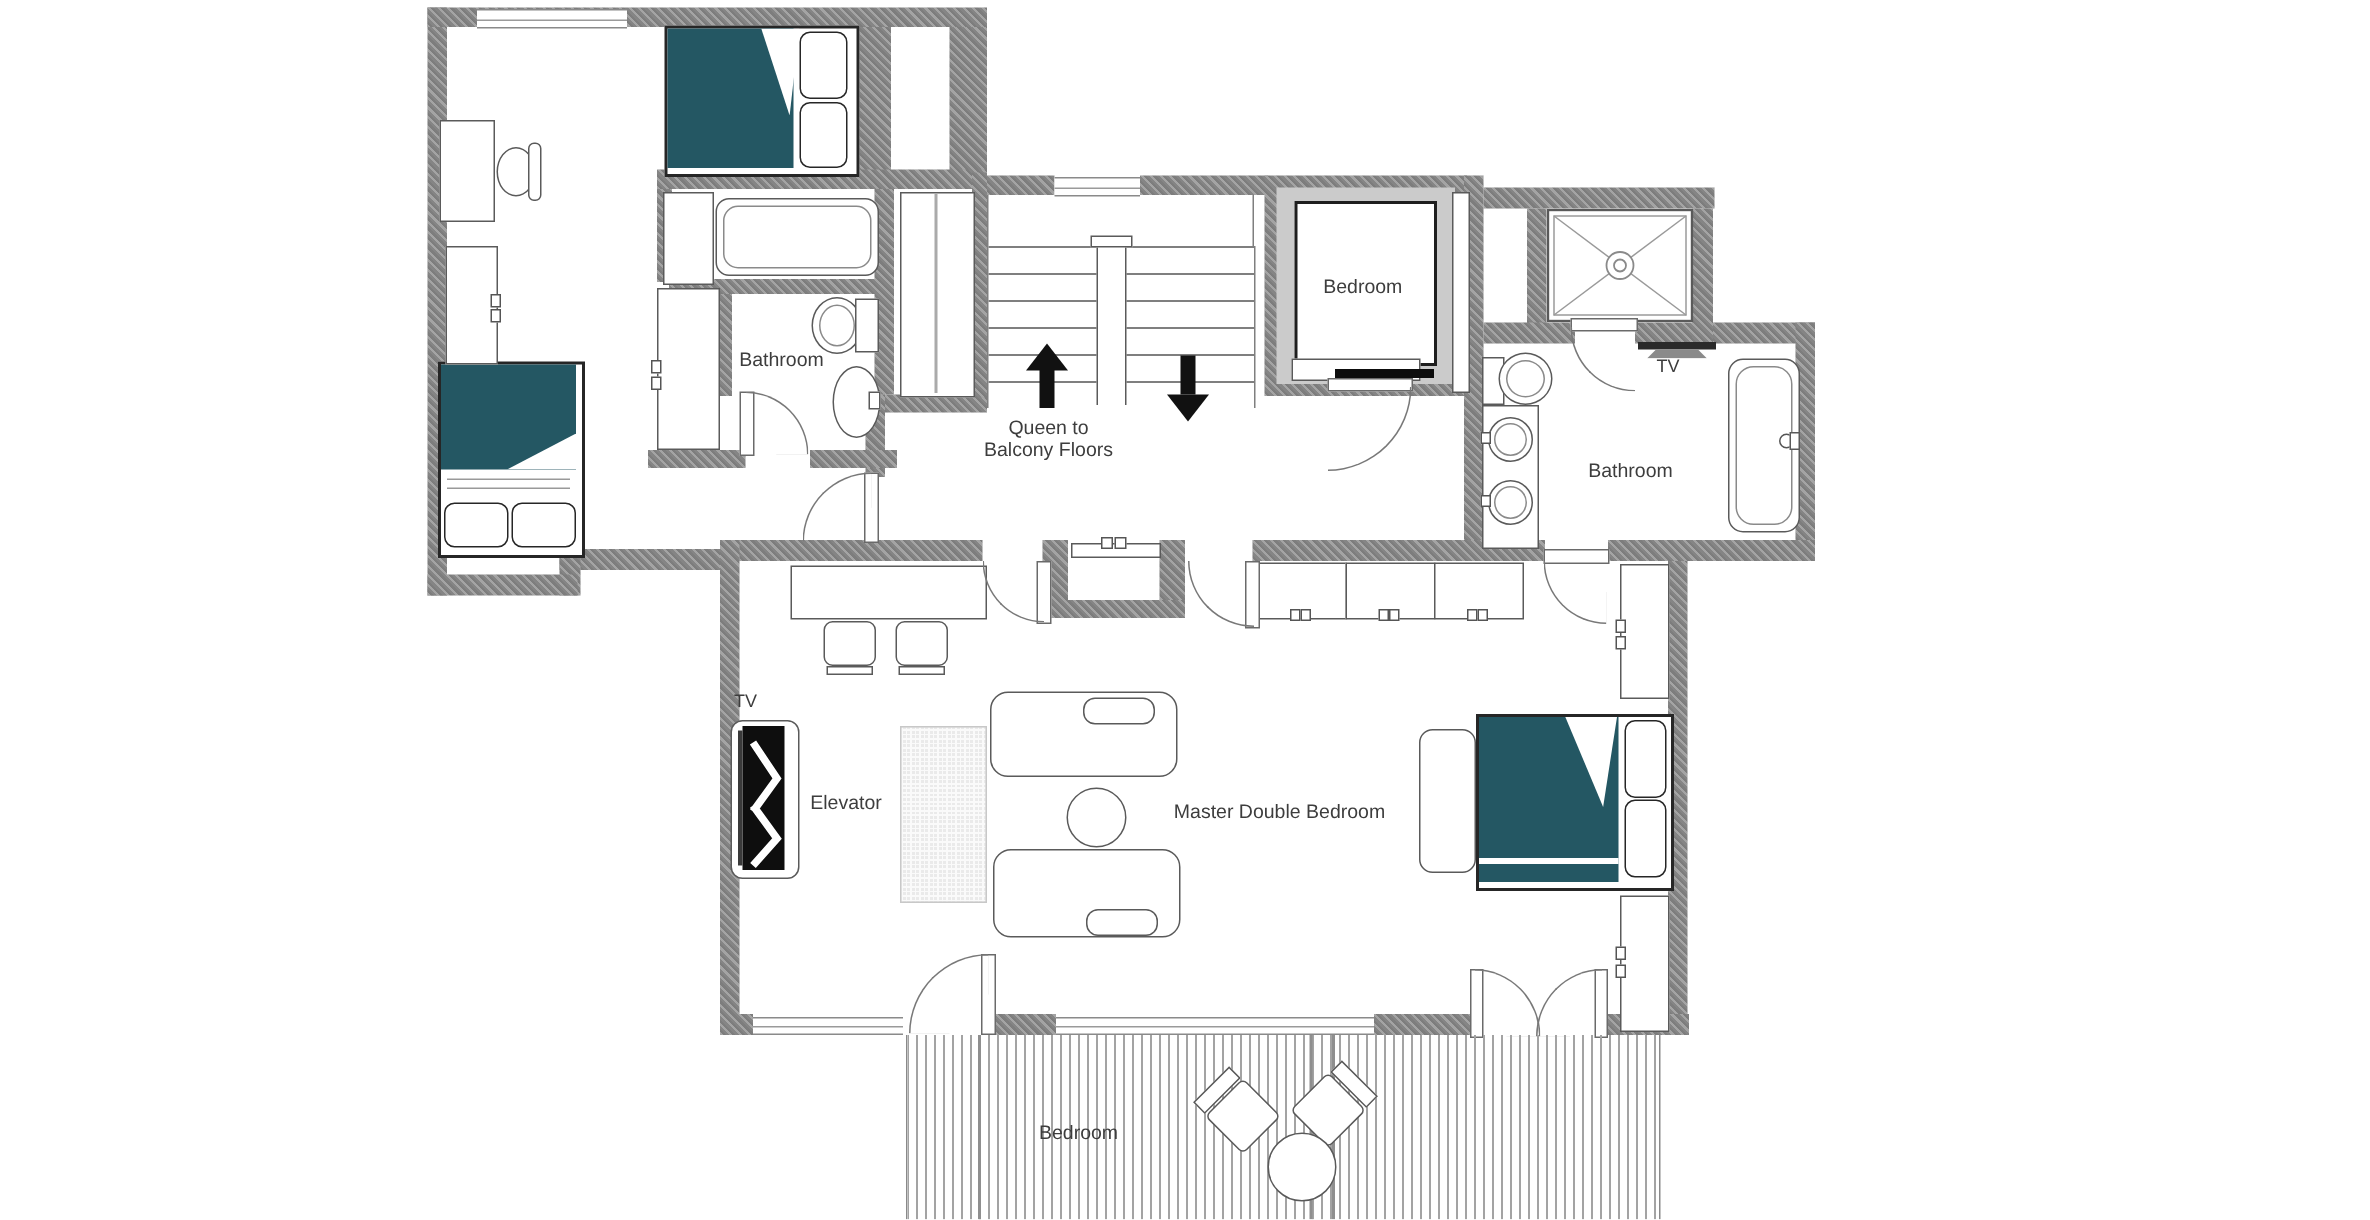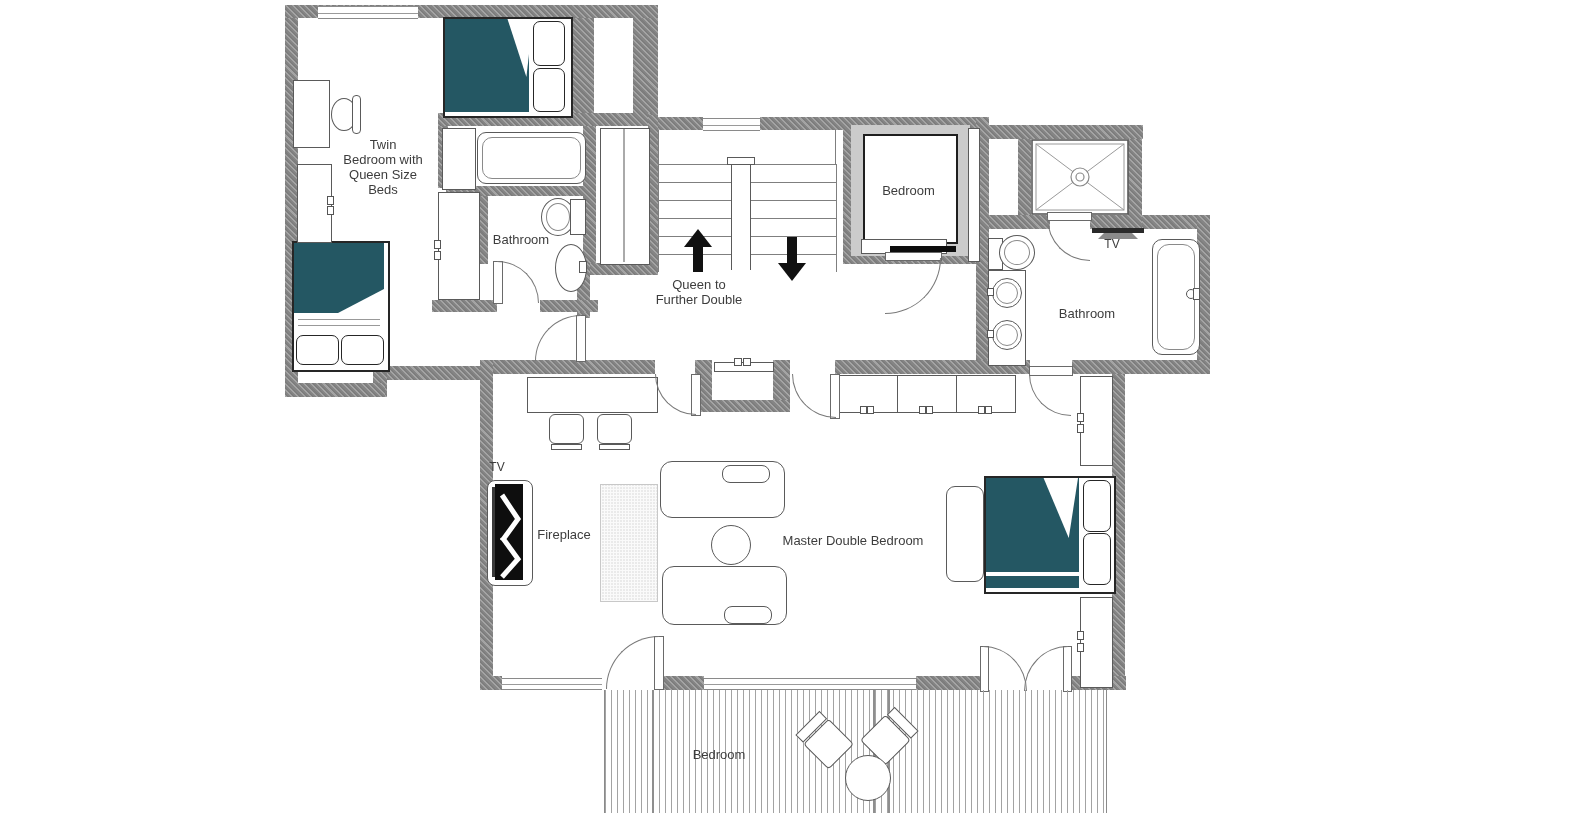--- a/index.html
+++ b/index.html
@@ -109,21 +109,21 @@
   <div style="position:absolute;left:684px;top:229px;width:28px;height:44px">
     <div style="position:absolute;left:0;top:0;width:0;height:0;border-left:14px solid transparent;border-right:14px solid transparent;border-bottom:18px solid #111"></div>
     <div style="position:absolute;left:9px;top:17px;width:10px;height:26px;background:#111"></div>
   </div>
   <div style="position:absolute;left:778px;top:237px;width:28px;height:44px">
     <div style="position:absolute;left:9px;top:0;width:10px;height:26px;background:#111"></div>
     <div style="position:absolute;left:0;top:26px;width:0;height:0;border-left:14px solid transparent;border-right:14px solid transparent;border-top:18px solid #111"></div>
   </div>
   <div class="lbl" style="left:629px;top:277px;width:140px;height:30px">
     <div>Queen to</div>
-    <div>Further Double</div>
+    <div>Balcony Floors</div>
   </div>
 
   <div class="bed" style="left:443px;top:17px;width:126px;height:97px">
     <div class="teal" style="left: 0px; top: 0px; width: 84px; height: 93px; background: rgb(36, 87, 99);"></div>
     <div class="fold" style="left:58px;top:0;width:30px;height:58px;clip-path:polygon(15% 0,100% 0,78% 100%)"></div>
     <div class="pillow" style="left:88px;top:2px;width:30px;height:43px"></div>
     <div class="pillow" style="left:88px;top:49px;width:30px;height:42px"></div>
   </div>
   <div class="bed" style="left:292px;top:241px;width:94px;height:127px">
     <div class="teal" style="left: 0px; top: 0px; width: 90px; height: 70px; background: rgb(36, 87, 99);"></div>
@@ -132,26 +132,20 @@
     <div style="position:absolute;left:4px;top:82px;width:82px;height:1px;background:#999"></div>
     <div class="pillow" style="left:2px;top:92px;width:41px;height:28px"></div>
     <div class="pillow" style="left:47px;top:92px;width:41px;height:28px"></div>
   </div>
   <div class="box" style="left:293px;top:80px;width:35px;height:66px"></div>
   <div class="box circ" style="left:331px;top:98px;width:24px;height:31px"></div>
   <div class="box" style="left:352px;top:95px;width:7px;height:37px;border-radius:4px"></div>
   <div class="box" style="left:297px;top:164px;width:33px;height:77px"></div>
   <div class="h" style="left:327px;top:196px"></div>
   <div class="h" style="left:327px;top:206px"></div>
-  <div class="lbl" style="left:328px;top:137px;width:110px;height:60px">
-    <div>Twin</div>
-    <div>Bedroom with</div>
-    <div>Queen Size</div>
-    <div>Beds</div>
-  </div>
 
   <div class="box rd" style="left:477px;top:132px;width:107px;height:50px"></div>
   <div style="position:absolute;left:482px;top:137px;width:97px;height:40px;border:1px solid #8a8a8a;border-radius:10px"></div>
   <div class="box" style="left:442px;top:128px;width:32px;height:60px"></div>
   <div class="box" style="left:438px;top:192px;width:40px;height:106px"></div>
   <div class="h" style="left:434px;top:240px"></div>
   <div class="h" style="left:434px;top:251px"></div>
   <div class="box circ" style="left:541px;top:198px;width:32px;height:36px"></div>
   <div style="position:absolute;left:546px;top:203px;width:22px;height:26px;border:1px solid #8a8a8a;border-radius:50%"></div>
   <div class="box" style="left:570px;top:199px;width:14px;height:34px"></div>
@@ -196,21 +190,21 @@
   <div class="box" style="left:597px;top:414px;width:33px;height:28px;border-radius:6px"></div>
   <div class="box" style="left:599px;top:444px;width:29px;height:4px"></div>
 
   <div class="lbl small" style="left:485px;top:461px;width:24px;height:13px">TV</div>
   <div class="box" style="left:487px;top:480px;width:44px;height:104px;border-radius:8px"></div>
   <svg style="position:absolute;left:492px;top:483px" width="34" height="98">
     <rect x="3" y="1" width="28" height="96" fill="#0e0e0e"></rect>
     <path d="M10 12 L26 36 L10 58 M10 54 L26 76 L10 94" fill="none" stroke="#fff" stroke-width="5"></path>
     <rect x="0" y="4" width="3" height="90" fill="#3a3a3a"></rect>
   </svg>
-  <div class="lbl" style="left:530px;top:527px;width:68px;height:14px">Fireplace</div>
+  <div class="lbl" style="left:530px;top:527px;width:68px;height:14px">Elevator</div>
 
   <div class="rug" style="left:600px;top:484px;width:56px;height:116px"></div>
   <div class="box" style="left:660px;top:461px;width:123px;height:55px;border-radius:12px"></div>
   <div class="box" style="left:722px;top:465px;width:46px;height:16px;border-radius:8px"></div>
   <div class="box" style="left:662px;top:566px;width:123px;height:57px;border-radius:12px"></div>
   <div class="box" style="left:724px;top:606px;width:46px;height:16px;border-radius:8px"></div>
   <div class="box circ" style="left:711px;top:525px;width:38px;height:38px"></div>
   <div class="lbl" style="left:773px;top:533px;width:160px;height:14px">Master Double Bedroom</div>
 
   <div class="box" style="left:838px;top:375px;width:58px;height:36px"></div>

